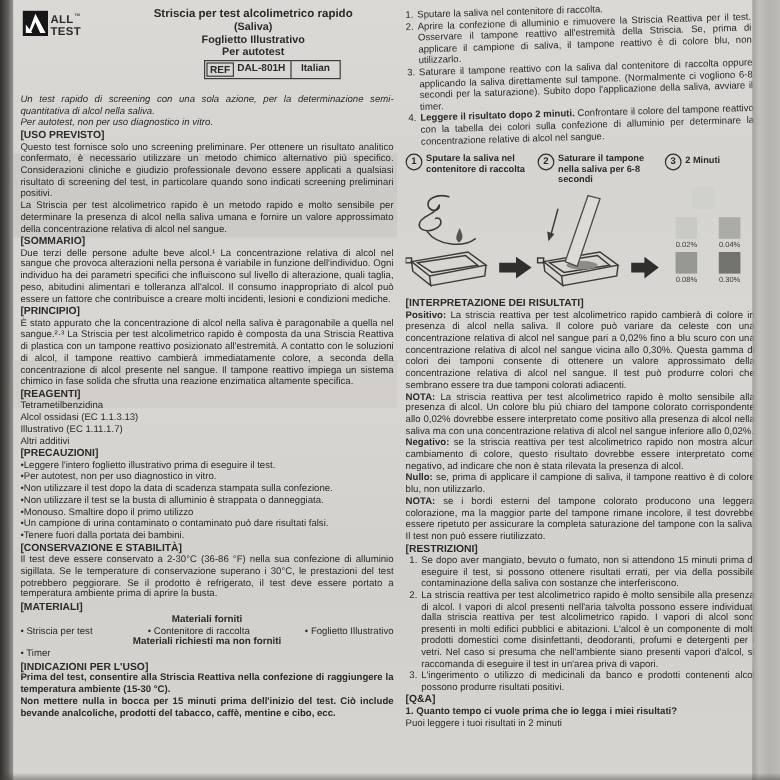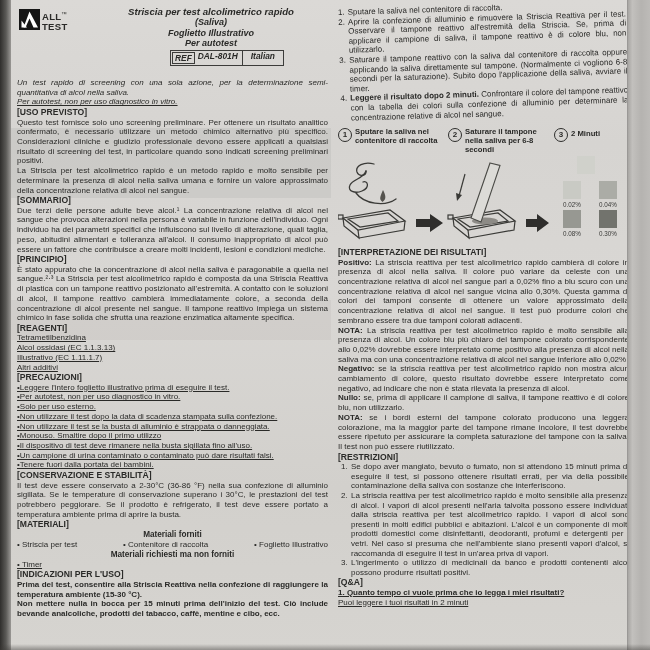--- a/index.html
+++ b/index.html
@@ -14,32 +14,32 @@
     background:linear-gradient(90deg,#a8a6a3 0,#c2c0bd 20%,#b5b3b0 60%,#bdbbb8);border-left:1px solid #9a9896;}
   .edge-bottom{position:absolute;left:0;bottom:0;width:650px;height:6px;
     background:linear-gradient(180deg,rgba(0,0,0,0),rgba(60,58,55,.45));}
   .band1{position:absolute;left:11px;top:128px;width:320px;height:70px;background:rgba(70,68,64,.07);}
   .band2{position:absolute;left:11px;top:300px;width:320px;height:40px;background:rgba(70,68,64,.05);}
 
   .col-left{position:absolute;left:17px;top:6px;width:311px;}
   .col-right{position:absolute;left:338px;top:8px;width:291px;}
 
   .p{font-size:8px;line-height:9.7px;text-align:justify;}
-  .pl{font-size:8px;line-height:9.7px;text-align:left;text-decoration:underline;}
+  .pl{font-size:8px;line-height:9.7px;text-align:left;}
   .it{font-style:italic;}
   .sec-title{font-size:8.6px;font-weight:bold;line-height:10.5px;}
   b{font-weight:bold;}
 
   
   .hdr{position:relative;height:70px;}
   .logo{position:absolute;left:2px;top:3px;display:flex;gap:2px;}
   .logo-box{width:21px;height:21px;background:#161616;position:relative;}
   .logo-name{font-weight:bold;font-size:9.5px;line-height:10px;letter-spacing:.3px;}
   .tm{font-size:5.5px;vertical-align:super;font-weight:normal;}
-  .titles{margin-left:68px;width:252px;text-align:center;font-style:italic;}
+  .titles{margin-left:68px;width:252px;text-align:center;}
   .t1{font-weight:bold;font-size:9.6px;line-height:11px;}
   .t2{font-weight:bold;font-size:9px;line-height:10.5px;}
   .ref-row{display:flex;justify-content:center;margin-top:1px;}
   .ref-outer{display:inline-flex;border:1.2px solid #3c3c3a;font-size:8.4px;font-weight:bold;line-height:10px;margin-left:32px;}
   .ref-lbl{border:1px solid #3c3c3a;margin:1px;padding:0 2px;}
   .ref-code{padding:0 4px 0 2px;border-right:1.2px solid #3c3c3a;}
   .ref-lang{padding:0 8px;}
 
   .intro{margin-top:2px;}
 
@@ -115,25 +115,23 @@
 
     <div class="sec-title">[REAGENTI]</div>
     <div class="pl">Tetrametilbenzidina</div>
     <div class="pl">Alcol ossidasi (EC 1.1.3.13)</div>
     <div class="pl">Illustrativo (EC 1.11.1.7)</div>
     <div class="pl">Altri additivi</div>
 
     <div class="sec-title">[PRECAUZIONI]</div>
     <div class="pl">•Leggere l'intero foglietto illustrativo prima di eseguire il test.</div>
     <div class="pl">•Per autotest, non per uso diagnostico in vitro.</div>
-    <div class="pl">•Solo per uso esterno.</div>
     <div class="pl">•Non utilizzare il test dopo la data di scadenza stampata sulla confezione.</div>
     <div class="pl">•Non utilizzare il test se la busta di alluminio è strappata o danneggiata.</div>
     <div class="pl">•Monouso. Smaltire dopo il primo utilizzo</div>
-    <div class="pl">•Il dispositivo di test deve rimanere nella busta sigillata fino all'uso.</div>
     <div class="pl">•Un campione di urina contaminato o contaminato può dare risultati falsi.</div>
     <div class="pl">•Tenere fuori dalla portata dei bambini.</div>
 
     <div class="sec-title">[CONSERVAZIONE E STABILITÀ]</div>
     <div class="p">Il test deve essere conservato a 2-30°C (36-86 °F) nella sua confezione di alluminio sigillata. Se le temperature di conservazione superano i 30°C, le prestazioni del test potrebbero peggiorare. Se il prodotto è refrigerato, il test deve essere portato a temperatura ambiente prima di aprire la busta.</div>
 
     <div class="sec-title">[MATERIALI]</div>
     <div class="center-b">Materiali forniti</div>
     <div class="mat-row">
       <span>•  Striscia per test</span>

